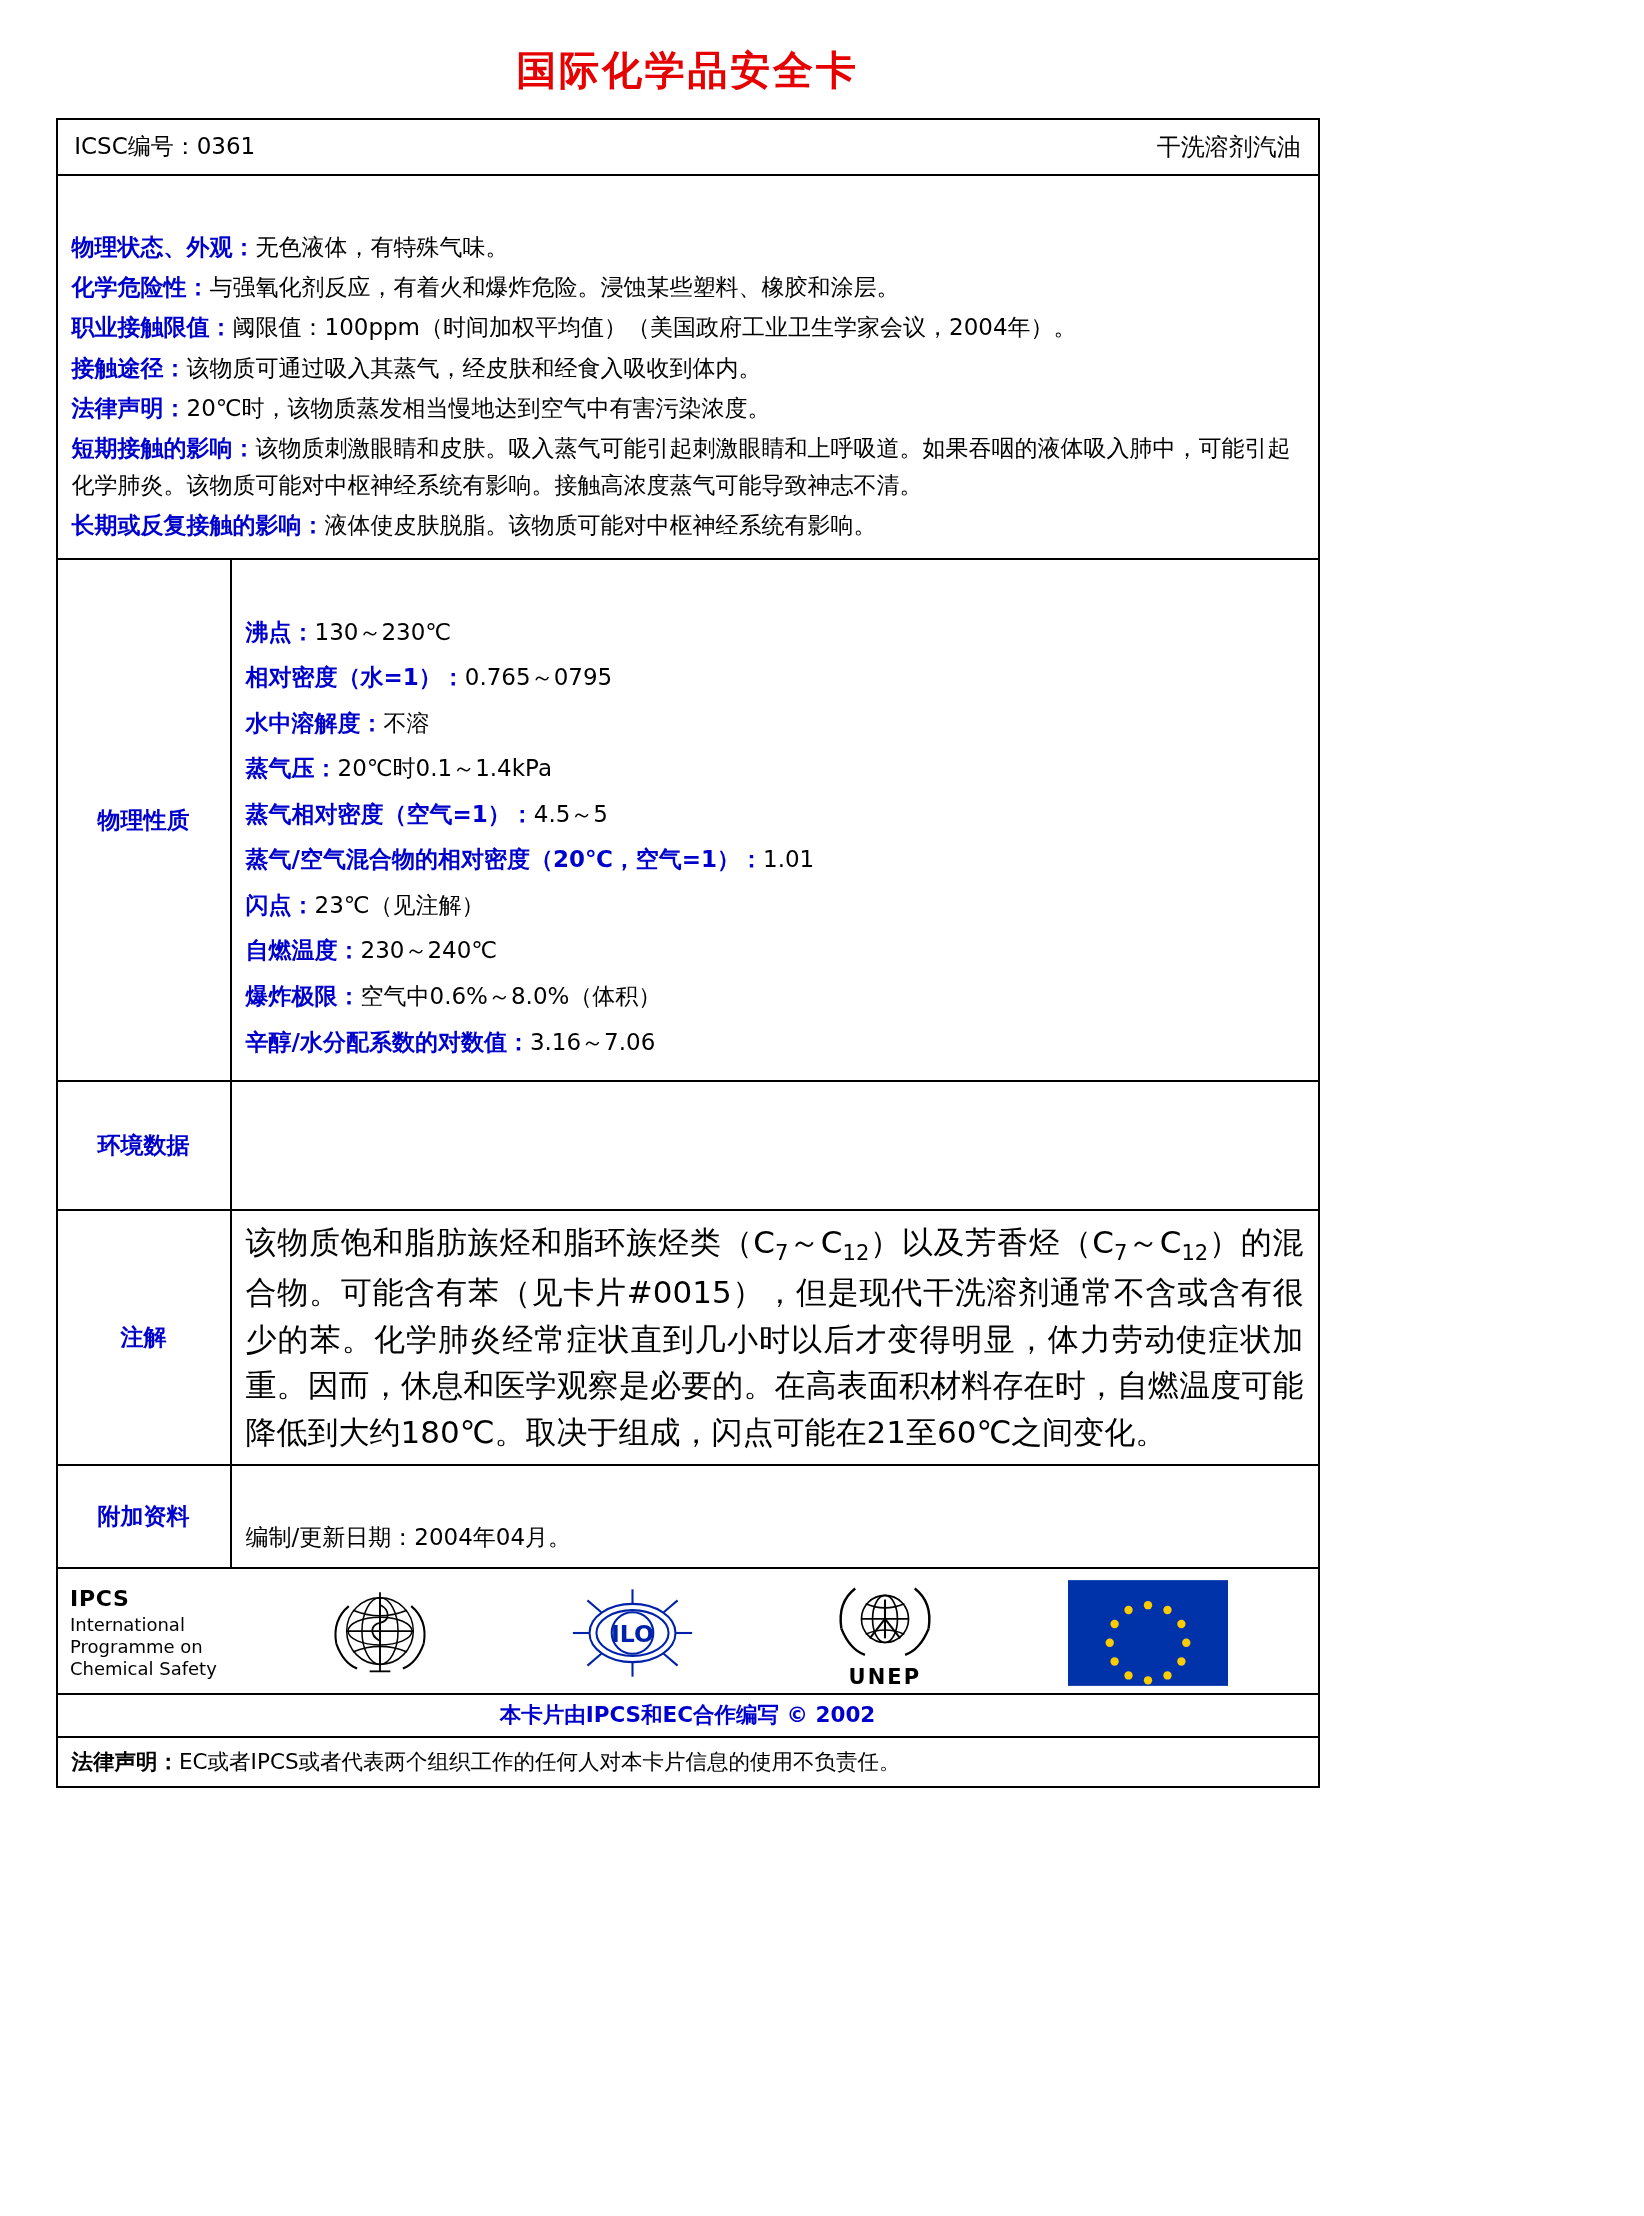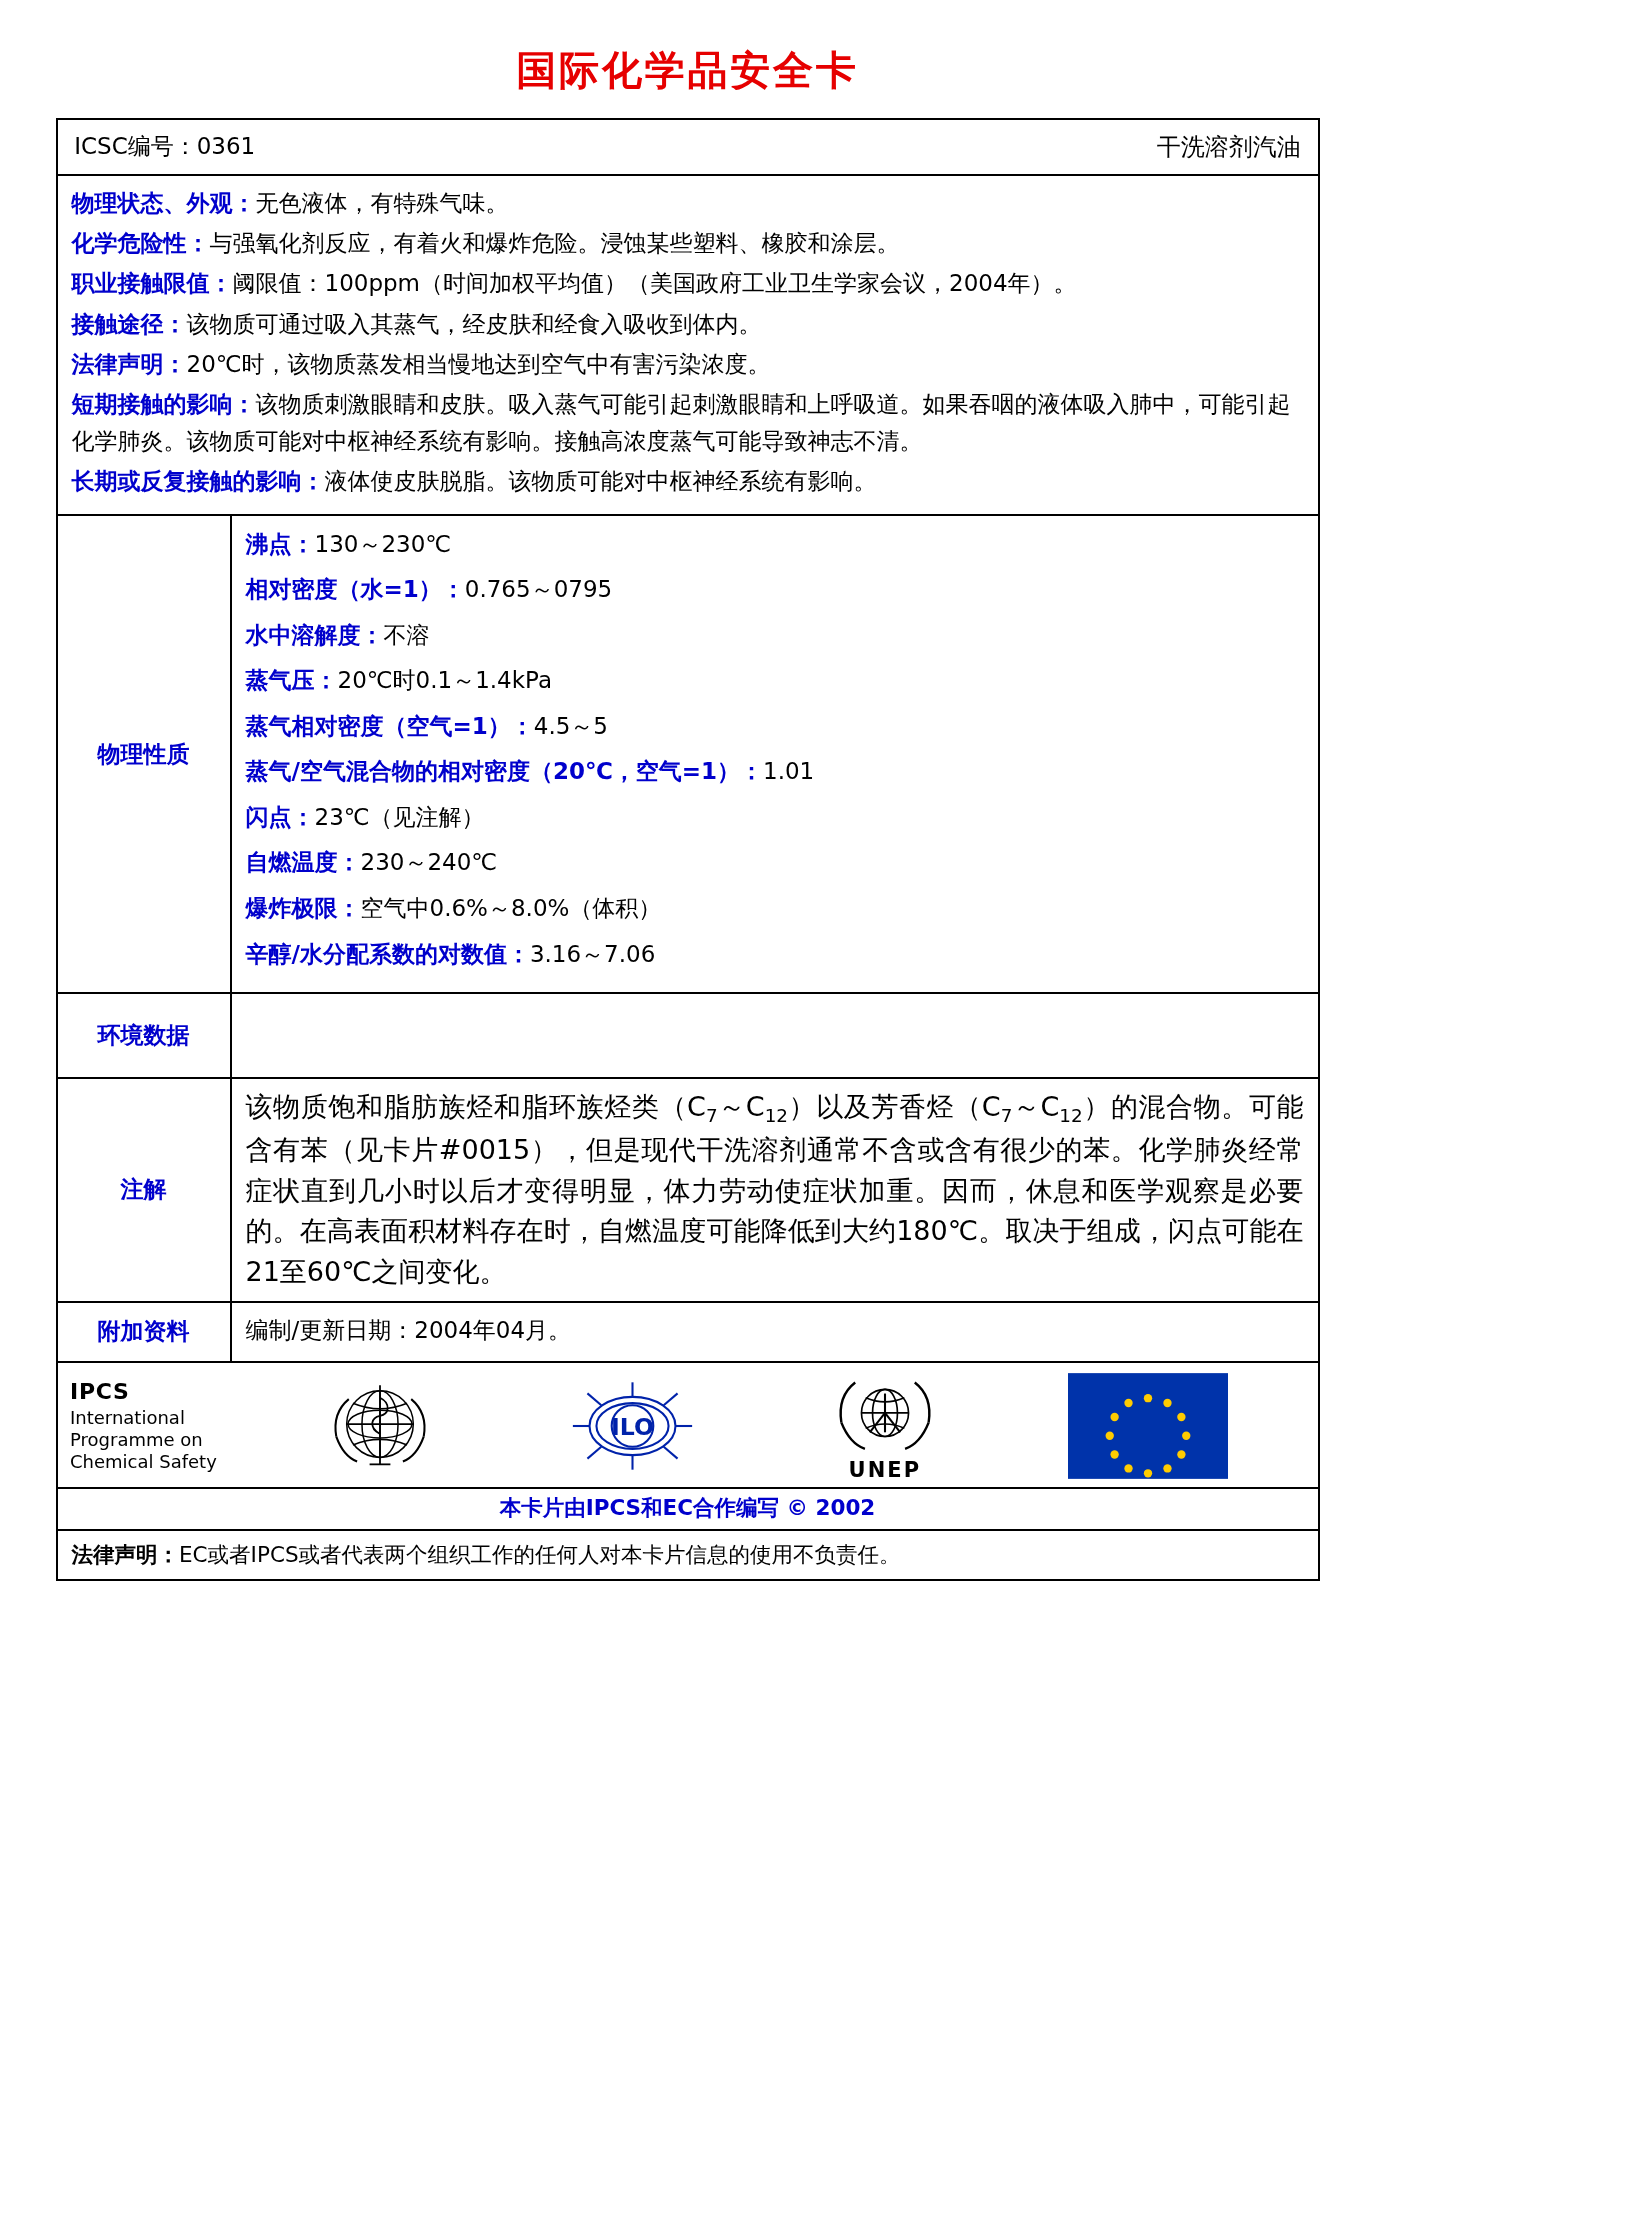--- a/index.html
+++ b/index.html
@@ -52,20 +52,21 @@
     font-weight: bold;
     padding: 7px 4.2px;
     text-align: center;
   }
   .content-cell {
     flex: 1;
     box-sizing: border-box;
     padding: 9.7px 14px 11px 14px;
     font-size: 23px;
     line-height: 1.62;
+    margin-top: 44px;
   }
   
   .header-row {
     display: flex;
     border-bottom: 2.1px solid #000;
     align-items: center;
     padding: 11px 16.7px;
     font-size: 23px;
   }
   .header-left {
@@ -80,21 +81,21 @@
     font-weight: bold;
   }
   .val {
     color: #000000;
   }
   .line {
     margin: 0 0 2.8px 0;
   }
   .phys .line { margin-bottom: 8.3px; }
   .notes-cell {
-    font-size: 27px;
+    font-size: 31px;
     line-height: 1.5;
     padding: 8.3px 14px;
     text-align: justify;
   }
   .env-cell {
     min-height: 83px;
   }
   sub {
     font-size: 0.68em;
     vertical-align: sub;

